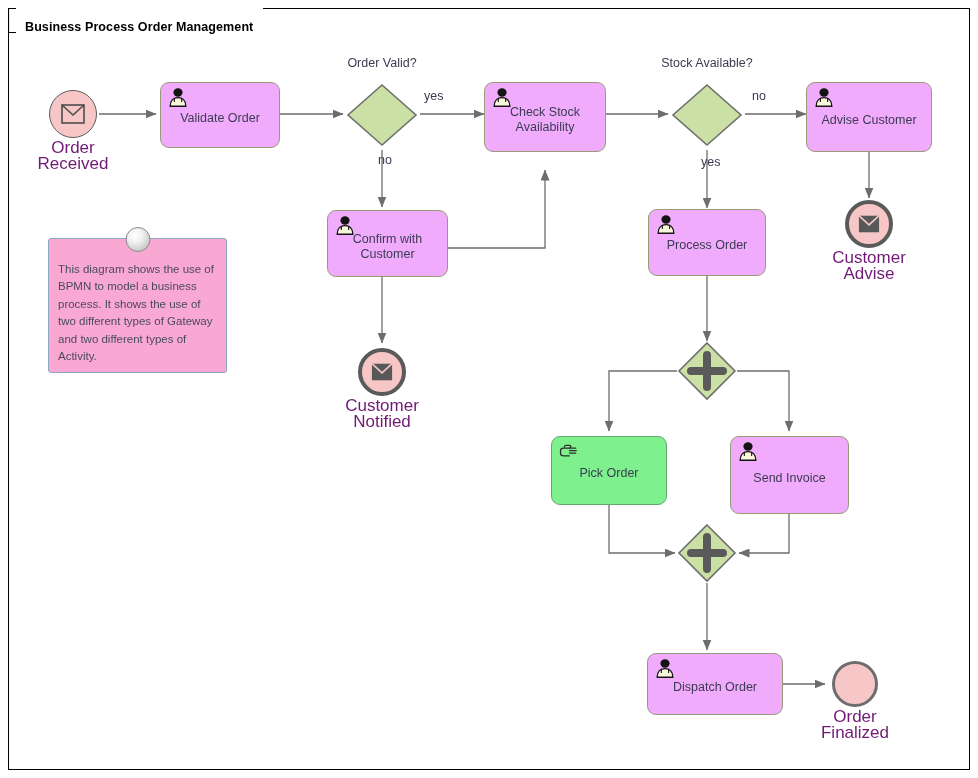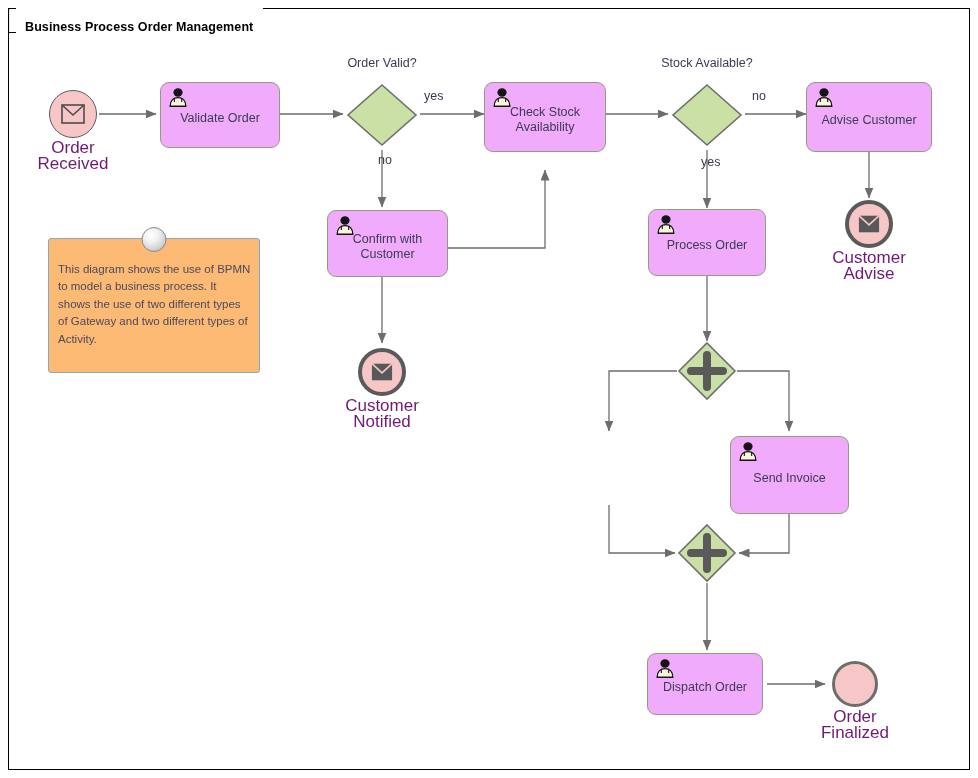--- a/index.html
+++ b/index.html
@@ -152,24 +152,24 @@
     color: #3b3b52;
     z-index: 4;
     white-space: nowrap;
   }
 
   
   #note {
     position: absolute;
     left: 48px;
     top: 238px;
-    width: 212px;
+    width: 179px;
     height: 135px;
     box-sizing: border-box;
-    background: #fdba74;
+    background: #f9a8d4;
     border: 1px solid #8fa6c0;
     border-radius: 3px;
     z-index: 3;
   }
   #note-text {
     position: absolute;
     left: 9px;
     top: 22px;
     right: 8px;
     font-size: 11.5px;
@@ -361,40 +361,50 @@
     </div>
   </div>
 
   <div class="gateway-wrap" style="left:677px; top:341px; width:60px; height:60px;">
     <svg width="60" height="60" viewBox="0 0 60 60">
       <polygon points="30,2 58,30 30,58 2,30" fill="#cbe0a4" stroke="#6f6f6f" stroke-width="1.6"></polygon>
       <path d="M30,14 L30,46 M14,30 L46,30" stroke="#5a5a5a" stroke-width="8" stroke-linecap="round"></path>
     </svg>
   </div>
 
+  <div class="node task manual" style="left:551px; top:436px; width:116px; height:69px;">
+    <svg class="task-icon" viewBox="0 0 26 24">
+      <path d="M3,10.5 C3,8.5 4.6,7.4 6.4,7.4 L13.4,7.4 C14.6,7.4 15.2,6.6 15.2,5.8 C15.2,5 14.6,4.3 13.4,4.3 L9.4,4.3 C8.4,4.3 7.6,5 7.6,5.9" fill="none" stroke="#2e2e2e" stroke-width="1.5" stroke-linecap="round"></path>
+      <path d="M13.6,7.4 L21,7.4 M13.6,10.4 L21.6,10.4 M13.6,13.4 L20.8,13.4" stroke="#2e2e2e" stroke-width="1.5" stroke-linecap="round"></path>
+      <path d="M3,10.5 L3,13.5 C3,15.6 4.8,16.6 6.8,16.6 L13.4,16.6" fill="none" stroke="#2e2e2e" stroke-width="1.5" stroke-linecap="round"></path>
+    </svg>
+    <div class="task-label">
+      <span>Pick Order</span>
+    </div>
+  </div>
 
   <div class="node task" style="left:730px; top:436px; width:119px; height:78px;">
     <svg class="task-icon" viewBox="0 0 24 24">
       <ellipse cx="12" cy="6" rx="5" ry="4.6" fill="#141414"></ellipse>
       <path d="M3.5,21 C3.5,14.6 7.3,11.6 12,11.6 C16.7,11.6 20.5,14.6 20.5,21 Z" fill="#faf6dc" stroke="#141414" stroke-width="1.5"></path>
       <path d="M8,11.9 L8,16.4 M16,11.9 L16,16.4" stroke="#141414" stroke-width="1.2"></path>
     </svg>
     <div class="task-label">
       <span>Send Invoice</span>
     </div>
   </div>
 
   <div class="gateway-wrap" style="left:677px; top:523px; width:60px; height:60px;">
     <svg width="60" height="60" viewBox="0 0 60 60">
       <polygon points="30,2 58,30 30,58 2,30" fill="#cbe0a4" stroke="#6f6f6f" stroke-width="1.6"></polygon>
       <path d="M30,14 L30,46 M14,30 L46,30" stroke="#5a5a5a" stroke-width="8" stroke-linecap="round"></path>
     </svg>
   </div>
 
-  <div class="node task" style="left:647px; top:653px; width:116px; height:62px;">
+  <div class="node task" style="left:647px; top:653px; width:136px; height:62px;">
     <svg class="task-icon" viewBox="0 0 24 24">
       <ellipse cx="12" cy="6" rx="5" ry="4.6" fill="#141414"></ellipse>
       <path d="M3.5,21 C3.5,14.6 7.3,11.6 12,11.6 C16.7,11.6 20.5,14.6 20.5,21 Z" fill="#faf6dc" stroke="#141414" stroke-width="1.5"></path>
       <path d="M8,11.9 L8,16.4 M16,11.9 L16,16.4" stroke="#141414" stroke-width="1.2"></path>
     </svg>
     <div class="task-label">
       <span>Dispatch Order</span>
     </div>
   </div>
 

